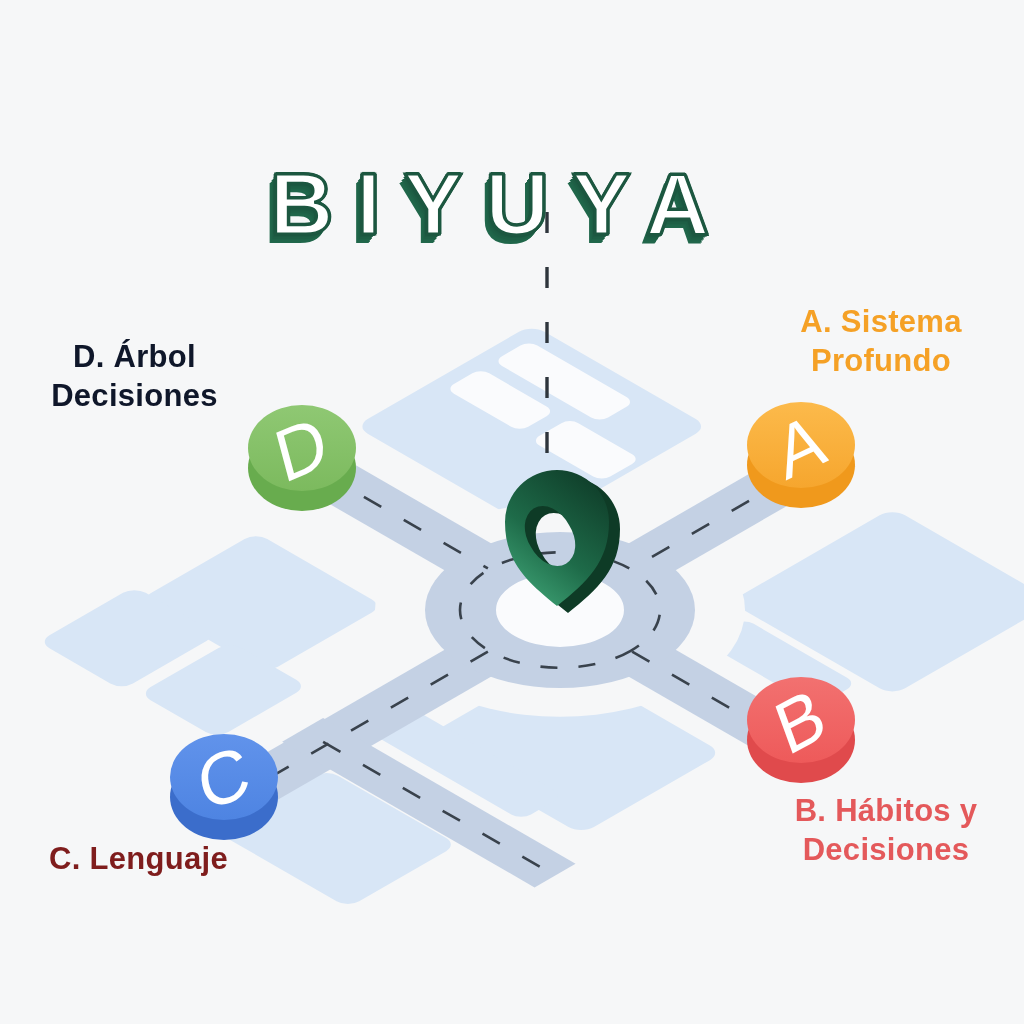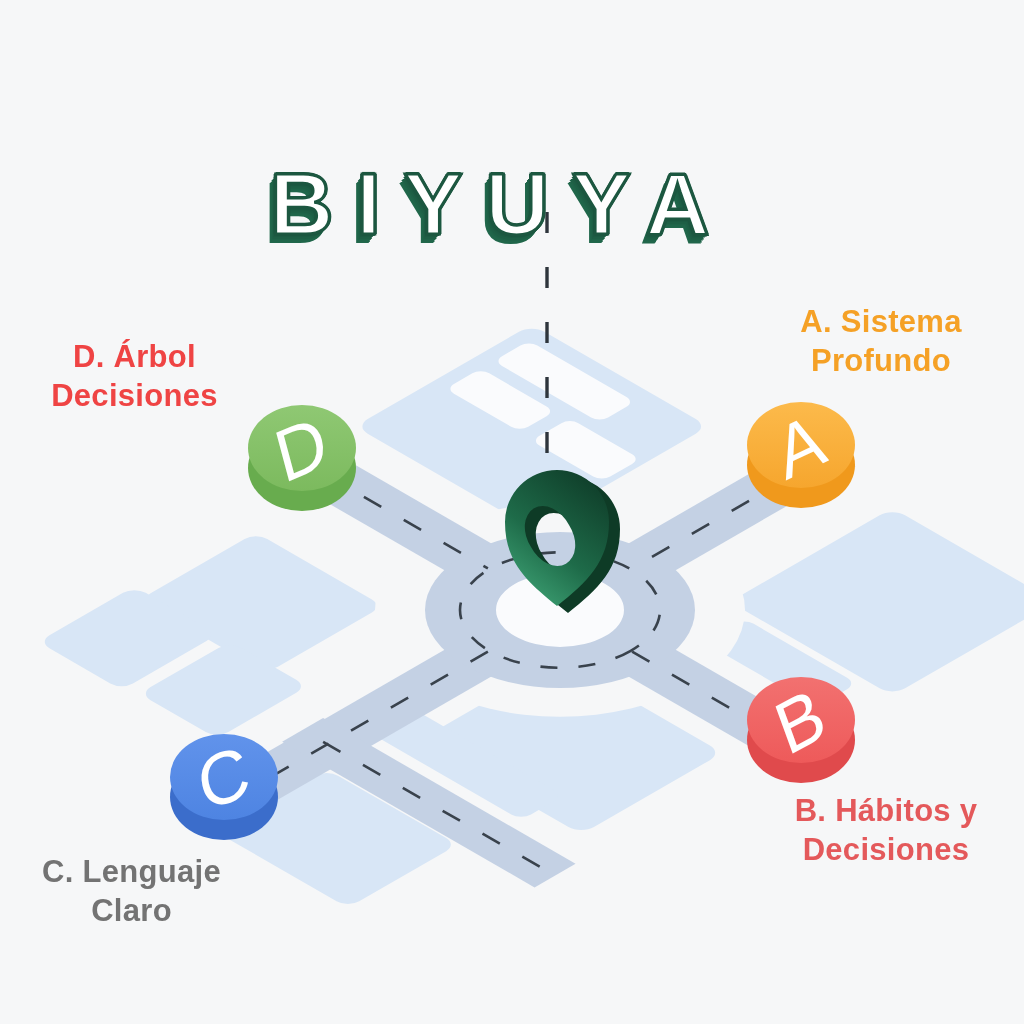--- a/index.html
+++ b/index.html
@@ -22,22 +22,22 @@
       -4px 6px 0 #1F6348, -5px 8px 0 #20664A, -6px 9px 0 #21684C;
     user-select:none;
   }
 
   .node-label {
     position:absolute; text-align:center;
     font-size:31px; font-weight:bold; line-height:1.27; letter-spacing:0.3px;
   }
   .label-a { left:736px; top:302px; width:290px; color:#F5A126; }
   .label-b { left:736px; top:791px; width:300px; color:#E4595B; }
-  .label-c { left:9px;  top:839px; width:245px; color:#737373;margin-top:13px; }
-  .label-d { left:12px;  top:337px; width:245px; color:#ef4444; }
+  .label-c { left:16px;  top:839px; width:245px; color:#7f1d1d; }
+  .label-d { left:12px;  top:337px; width:245px; color:#0f172a; }
 
   .disk-letter {
     font-family:"Liberation Sans", sans-serif;
     font-size:72px; fill:#ffffff; text-anchor:middle;
   }
 </style>
 </head>
 <body>
 
 <div class="stage">
@@ -148,21 +148,20 @@
     <div>Profundo</div>
   </div>
 
   <div class="node-label label-b">
     <div>B. Hábitos y</div>
     <div>Decisiones</div>
   </div>
 
   <div class="node-label label-c">
     <div>C. Lenguaje</div>
-    <div>Claro</div>
   </div>
 
   <div class="node-label label-d">
     <div>D. Árbol</div>
     <div>Decisiones</div>
   </div>
 
 </div>
 
 </body></html>

